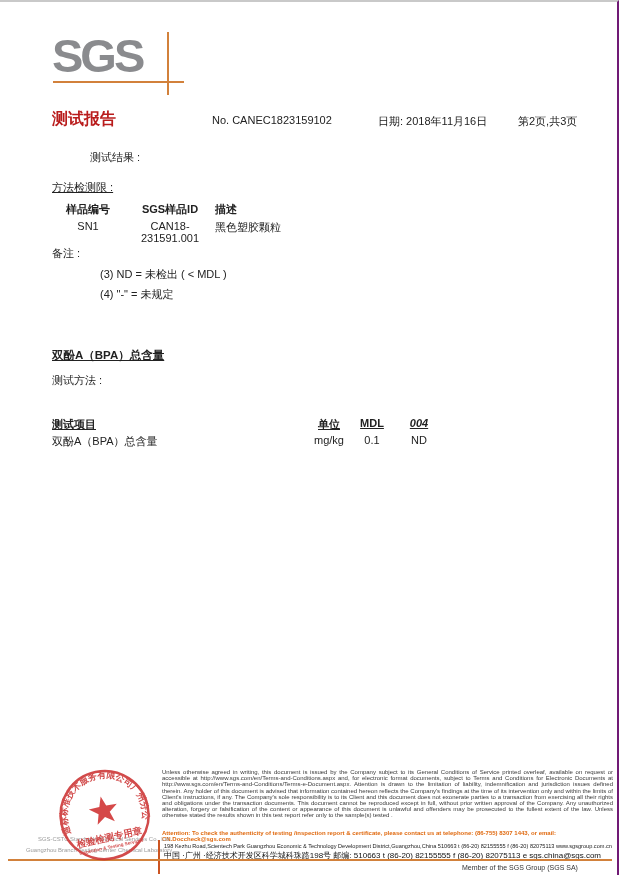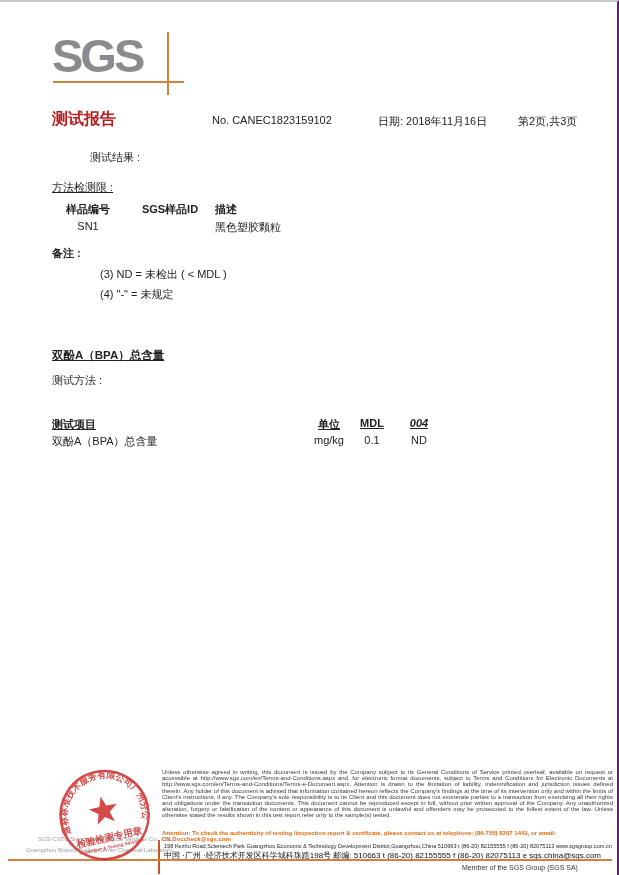--- a/index.html
+++ b/index.html
@@ -17,21 +17,21 @@
   .logo-hline{left:53px;top:79px;width:131px;height:2px;background:#d2813b;}
   
   .doc-title{left:52px;top:107px;font-size:16px;font-weight:bold;color:#b91c1c;}
   .report-no{left:212px;top:112px;font-size:11px;}
   .hdr-date{left:378px;top:112px;font-size:11px;}
   .hdr-pages{left:518px;top:112px;font-size:11px;}
   
   .txt11{font-size:11px;}
   .results-label{left:52px;top:148px;margin-left:38px;}
   .sample-desc-label{left:52px;top:178px;text-decoration:underline;}
-  .notes-label{left:52px;top:244px;font-weight:bold;}
+  .notes-label{left:52px;top:244px;}
   .notes{left:100px;top:263px;font-size:11px;line-height:19.5px;}
   .bpa-title{left:52px;top:346px;font-size:11.5px;font-weight:bold;text-decoration:underline;}
   .method-label{left:52px;top:371px;}
   .method-text{left:118px;top:371px;width:482px;font-size:11px;line-height:19px;}
   
   .st-h{top:200px;font-size:11px;font-weight:bold;}
   .st-r{top:218px;font-size:11px;}
   .st-c1{left:56px;width:64px;text-align:center;}
   .st-c2{left:124px;width:92px;text-align:center;}
   .st-c3{left:215px;}
@@ -73,20 +73,21 @@
   <div class="abs hdr-date">日期: 2018年11月16日</div>
   <div class="abs hdr-pages">第2页,共3页</div>
 
   <div class="abs txt11 results-label">测试结果 :</div>
   <div class="abs txt11 sample-desc-label">方法检测限 :</div>
 
   <div class="abs st-h st-c1">样品编号</div>
   <div class="abs st-h st-c2">SGS样品ID</div>
   <div class="abs st-h st-c3">描述</div>
   <div class="abs st-r st-c1">SN1</div>
+  <div class="abs st-r st-c2">CAN18-231591.001</div>
   <div class="abs st-r st-c3">黑色塑胶颗粒</div>
 
   <div class="abs txt11 notes-label">备注 :</div>
   <div class="abs notes">
     <div>(3) ND = 未检出 ( &lt; MDL )</div>
     <div>(4) "-" = 未规定</div>
   </div>
 
   <div class="abs bpa-title">双酚A（BPA）总含量</div>
   <div class="abs txt11 method-label">测试方法 :</div>

